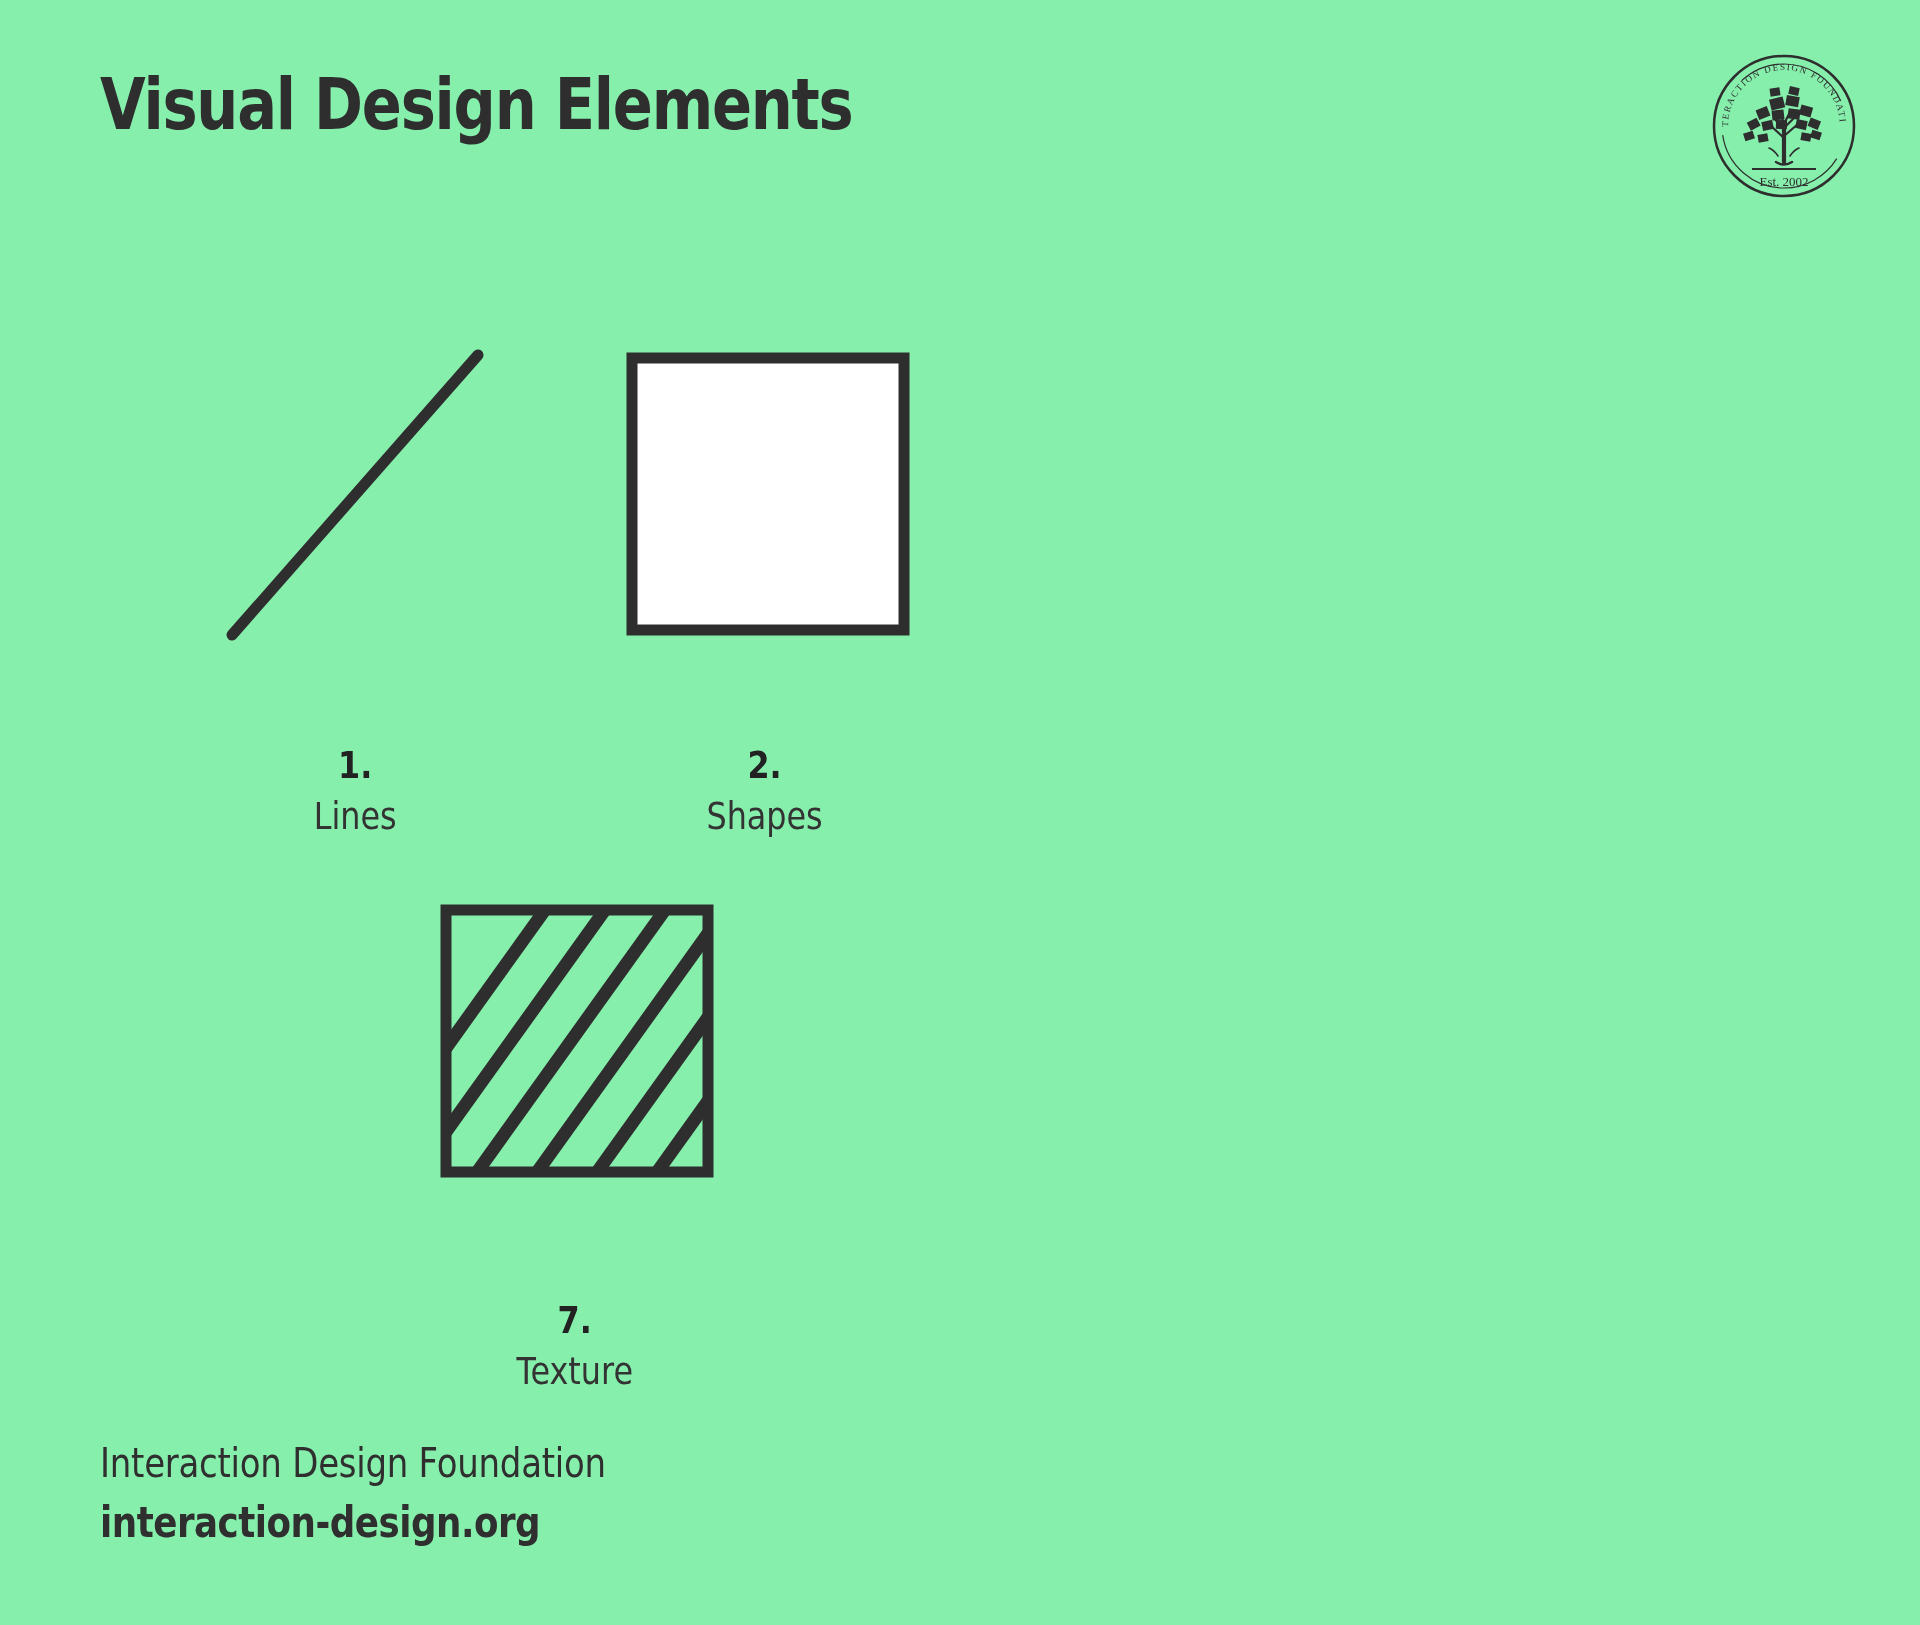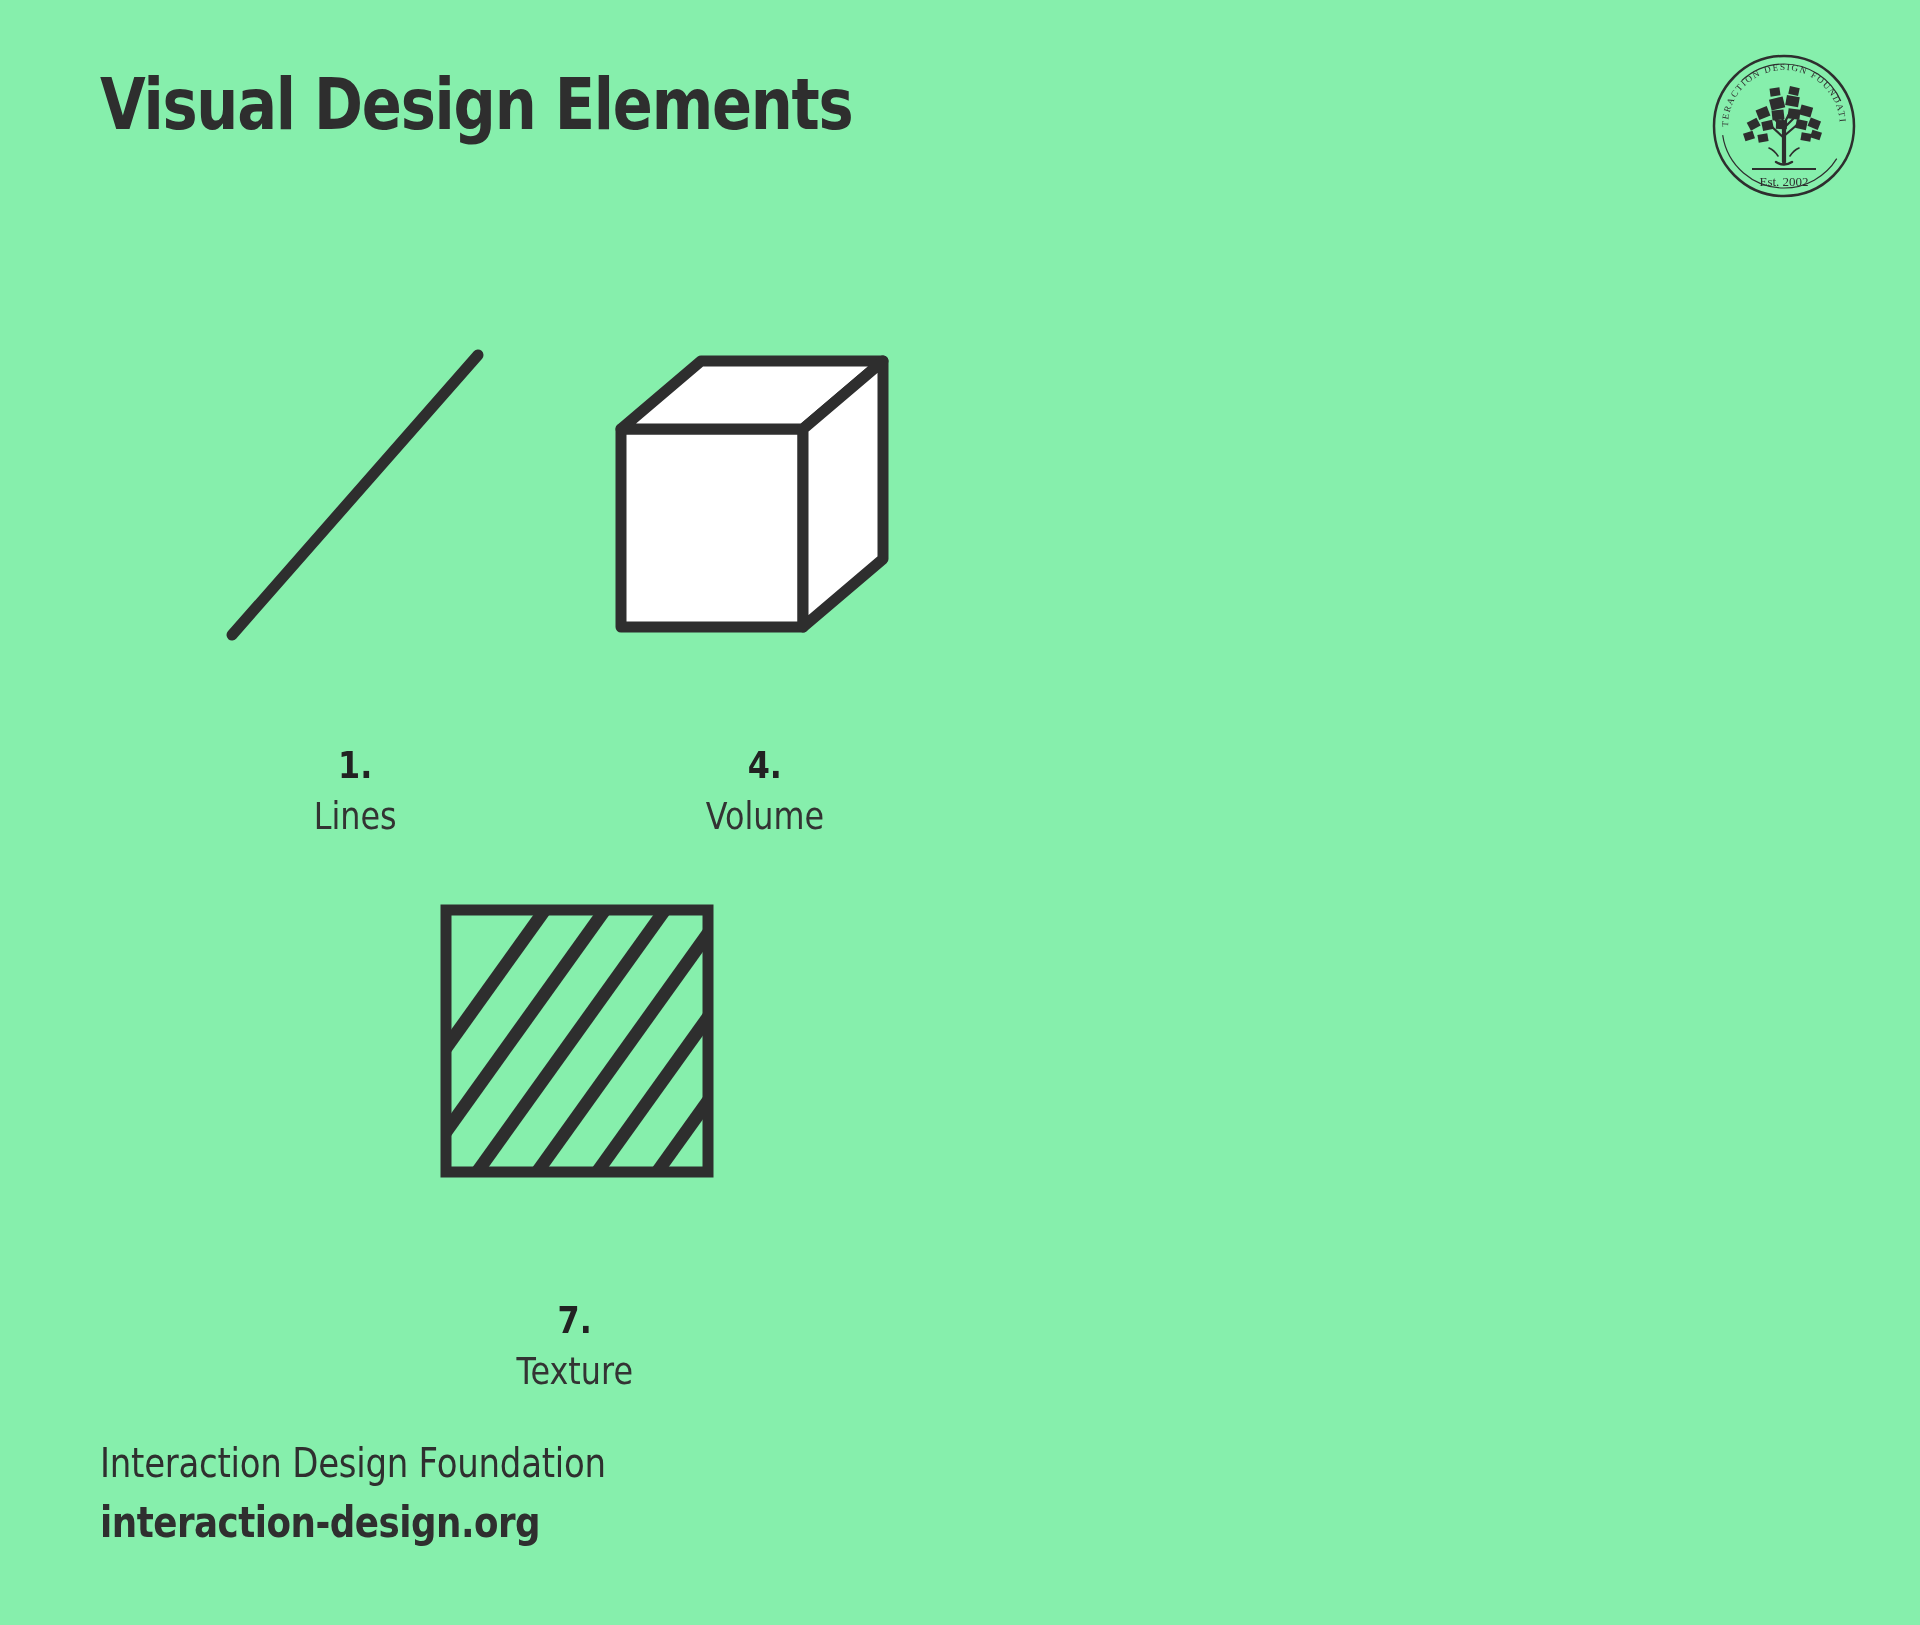--- a/index.html
+++ b/index.html
@@ -176,40 +176,33 @@
         <svg width="290" height="300" viewBox="0 0 290 300" aria-hidden="true">
           <line x1="22" y1="290" x2="268" y2="10" stroke="#2e2e2e" stroke-width="11" stroke-linecap="round"></line>
         </svg>
       </div>
       <div class="caption">
         <span class="num">1.</span>
         <span class="lbl">Lines</span>
       </div>
     </div>
 
-
-
     <div class="cell">
       <div class="art">
-        <svg width="300" height="300" viewBox="0 0 300 300" aria-hidden="true">
-          <g fill="#ffffff" stroke="#2e2e2e" stroke-width="11" stroke-linejoin="round" stroke-linecap="round">
-
-            <rect x="6" y="84" width="182" height="198"></rect>
-
-            <polygon points="6,84 86,16 268,16 188,84"></polygon>
-
-            <polygon points="188,84 268,16 268,214 188,282"></polygon>
-          </g>
+        <svg width="290" height="300" viewBox="0 0 290 300" aria-hidden="true">
+          <rect x="20" y="13" width="272" height="272" transform="translate(-8,0)" fill="#ffffff" stroke="#2e2e2e" stroke-width="11"></rect>
         </svg>
       </div>
       <div class="caption">
-        <span class="num">4.</span>
-        <span class="lbl">Volume</span>
+        <span class="num">2.</span>
+        <span class="lbl">Shapes</span>
       </div>
     </div>
+
+
   </div>
 
   <div class="row" id="row-2">
 
 
 
     <div class="cell">
       <div class="art">
         <svg width="290" height="300" viewBox="0 0 290 300" aria-hidden="true">
           <defs>

